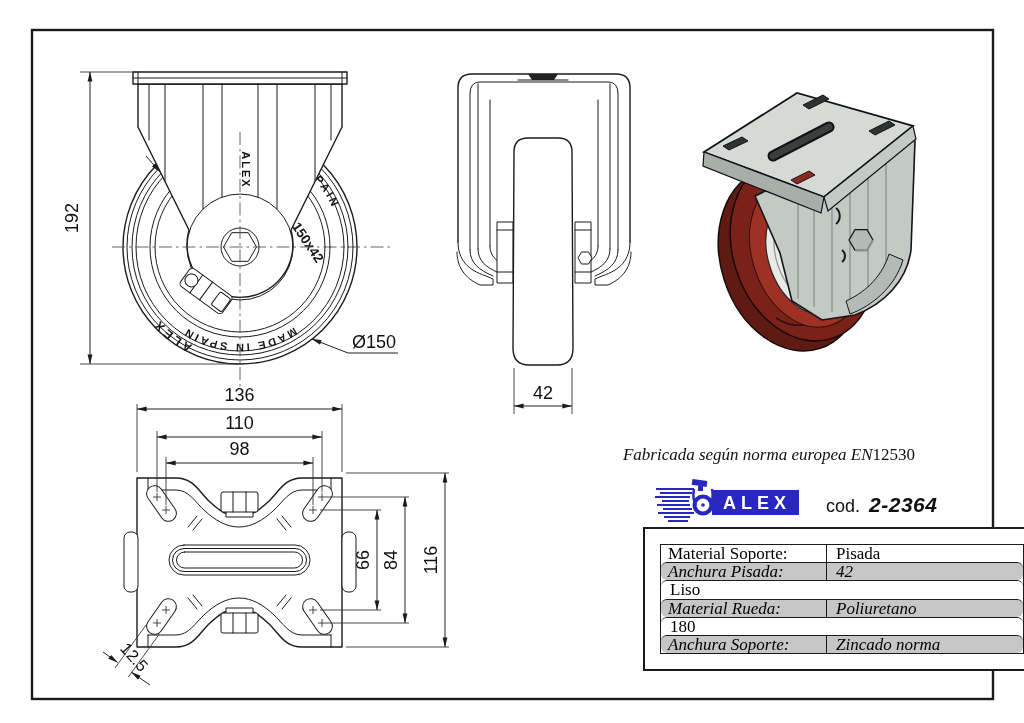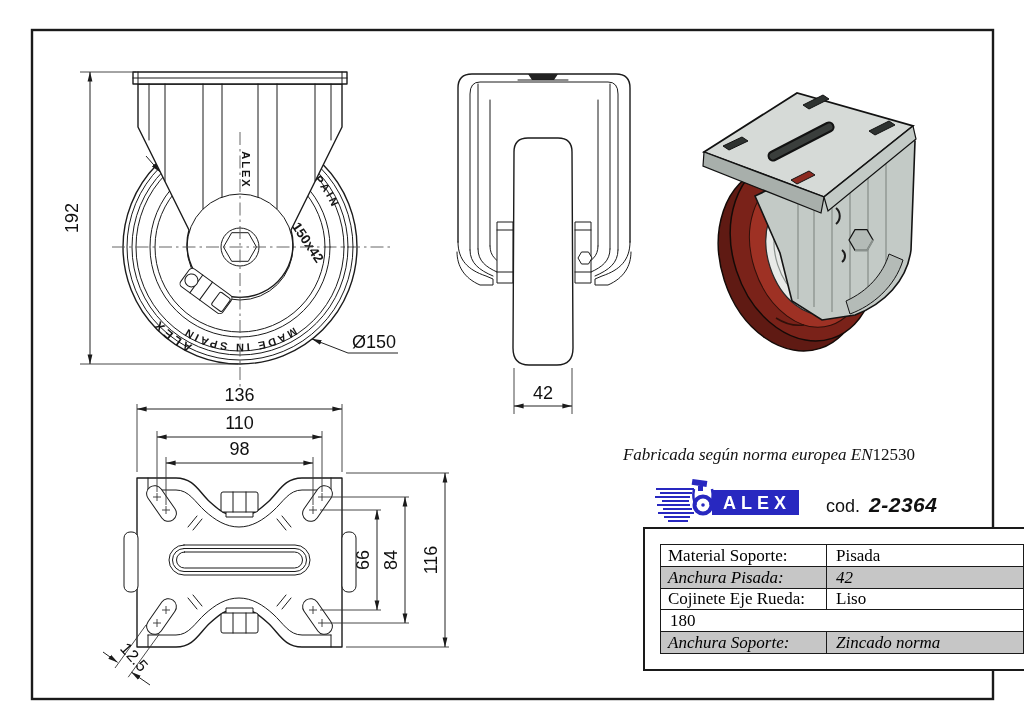--- a/index.html
+++ b/index.html
@@ -24,21 +24,21 @@
   .note{position:absolute;left:608px;top:444px;width:322px;text-align:center;
         font:italic 17px/1.25 "Liberation Serif",serif;color:#101010;white-space:nowrap;}
   .note .num{font-style:normal;}
   .cod{position:absolute;left:826px;top:493px;display:flex;align-items:baseline;gap:9px;color:#101010;}
   .cod-label{font:18px "Liberation Sans",sans-serif;}
   .cod-value{font:italic bold 21px "Liberation Sans",sans-serif;letter-spacing:.5px;}
   .spec{position:absolute;left:643px;top:527px;width:398px;height:144px;box-sizing:border-box;
         border:2px solid #1a1a1a;padding:15px;background:#fff;}
   .spec-inner{border:1px solid #1a1a1a;height:100%;box-sizing:border-box;display:flex;flex-direction:column;}
   .spec .row{flex:1;display:flex;align-items:stretch;font:17px "Liberation Serif",serif;color:#000;min-height:0;}
-  .spec .row + .row{border-top:1px solid #1a1a1a;}
+  .spec .row + .row{border-top:1px solid #1a1a1a;border-radius:6px;}
   .spec .row.shaded{background:#c6c6c6;font-style:italic;}
   .spec .cell{display:flex;align-items:center;line-height:1;}
   .spec .cell.label{width:166px;padding-left:7px;border-right:1px solid #1a1a1a;box-sizing:border-box;}
   .spec .cell.value{padding-left:9px;}
 </style>
 </head>
 <body>
 
 <div class="sheet">
 
@@ -298,22 +298,25 @@
   <div class="spec-inner">
     <div class="row">
       <div class="cell label">Material Soporte:</div>
       <div class="cell value">Pisada</div>
     </div>
     <div class="row shaded">
       <div class="cell label">Anchura Pisada:</div>
       <div class="cell value">42</div>
     </div>
     <div class="row">
-      <div class="cell label">Cojinete Eje Rueda:</div>
       <div class="cell value">Liso</div>
+    </div>
+    <div class="row shaded">
+      <div class="cell label">Material Rueda:</div>
+      <div class="cell value">Poliuretano</div>
     </div>
     <div class="row">
       <div class="cell value">180</div>
     </div>
     <div class="row shaded">
       <div class="cell label">Anchura Soporte:</div>
       <div class="cell value">Zincado norma</div>
     </div>
   </div>
 </div>

